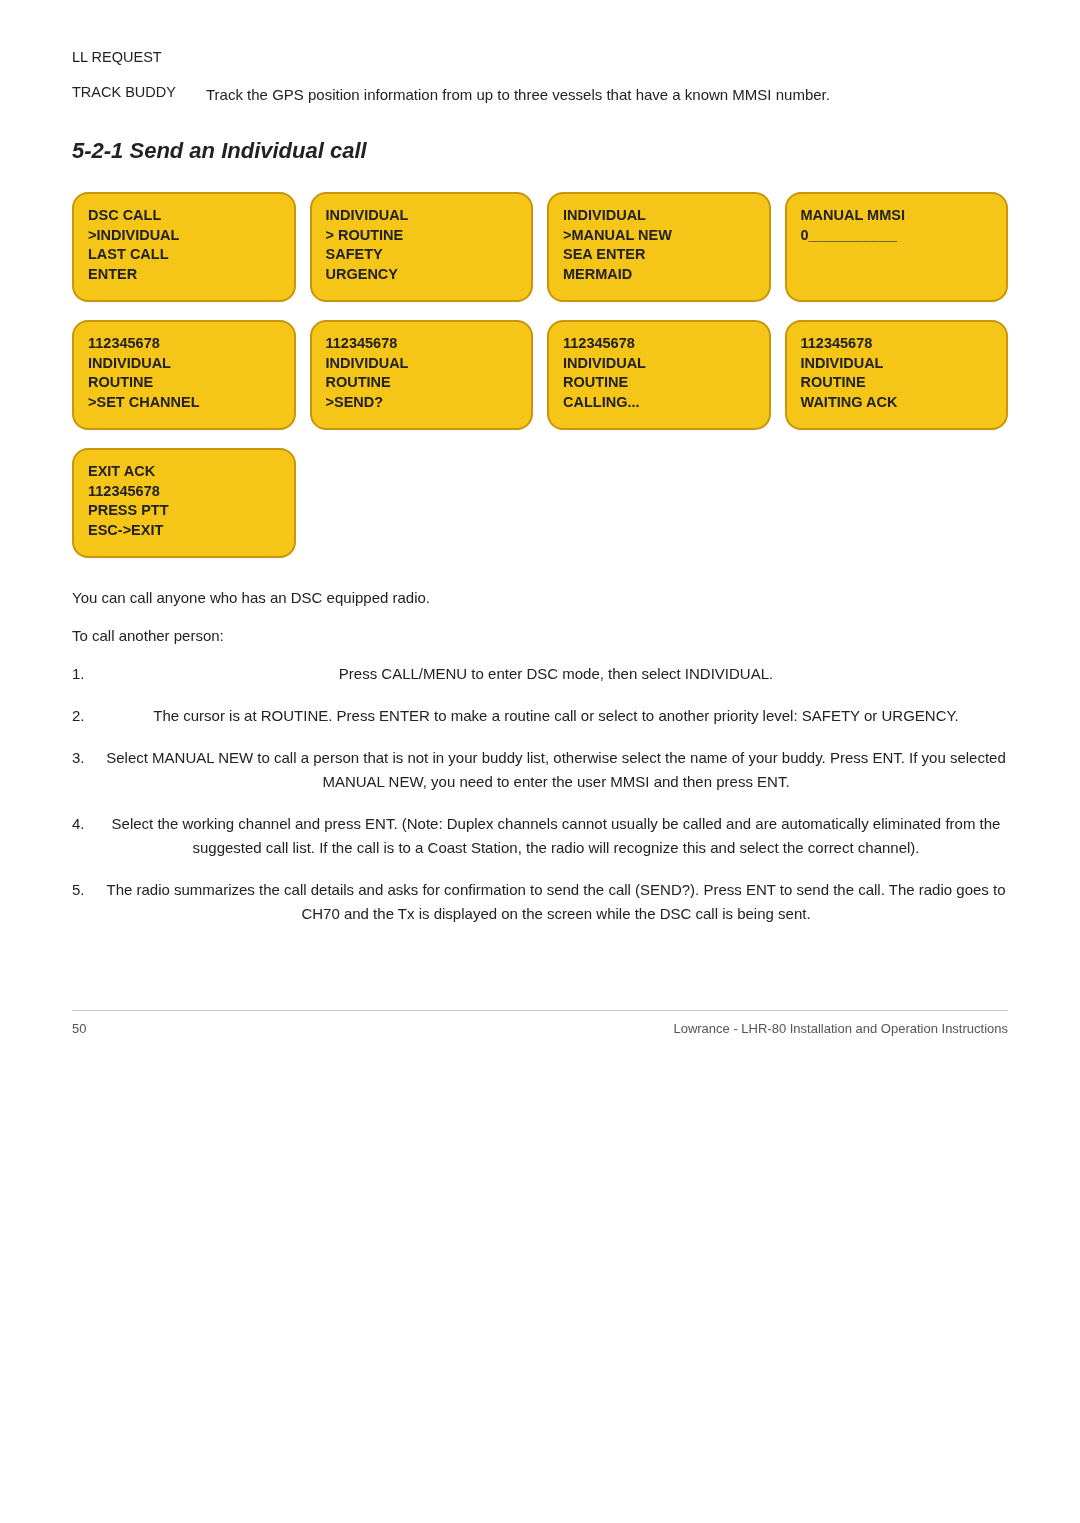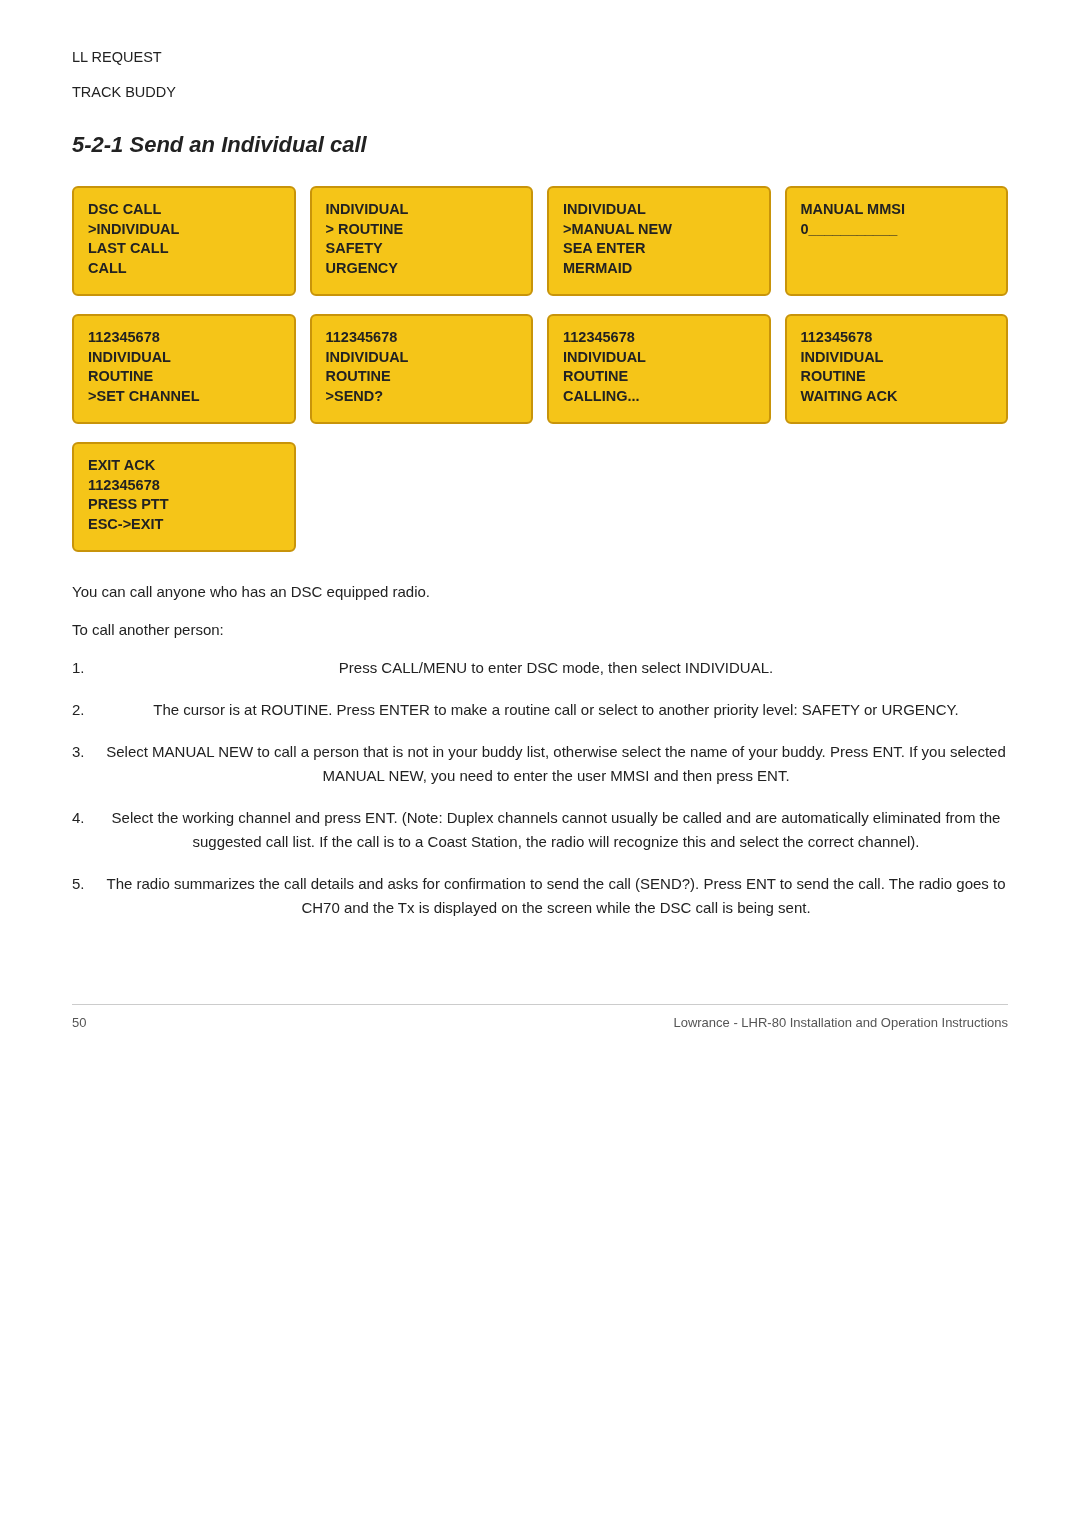--- a/index.html
+++ b/index.html
@@ -43,21 +43,21 @@
     .screen-grid {
       display: grid;
       grid-template-columns: repeat(4, 1fr);
       gap: 14px;
       margin-bottom: 18px;
     }
 
     .lcd-box {
       background: #f5c518;
       border: 2.5px solid #c8940a;
-      border-radius: 6px;
+      border-radius: 16px;
       padding: 12px 14px 12px 14px;
       min-height: 110px;
       display: flex;
       flex-direction: column;
       justify-content: flex-start;
     }
     .lcd-box .line {
       font-size: 14.5px;
       font-weight: bold;
       color: #222;
@@ -116,30 +116,31 @@
     }
   </style>
 </head>
 <body>
 
 <div class="definition-block">
   <span class="def-term">LL REQUEST</span>
 </div>
 <div class="definition-block">
   <span class="def-term">TRACK BUDDY</span>
+  <span class="def-body">Track the GPS position information from up to three vessels that have a known MMSI number.</span>
 </div>
 
 <div class="section-title">5-2-1 Send an Individual call</div>
 
 <div class="screen-grid">
   <div class="lcd-box">
     <span class="line">DSC CALL</span>
     <span class="line">&gt;INDIVIDUAL</span>
     <span class="line">LAST CALL</span>
-    <span class="line">CALL</span>
+    <span class="line">ENTER</span>
   </div>
   <div class="lcd-box">
     <span class="line">INDIVIDUAL</span>
     <span class="line">&gt; ROUTINE</span>
     <span class="line">SAFETY</span>
     <span class="line">URGENCY</span>
   </div>
   <div class="lcd-box">
     <span class="line">INDIVIDUAL</span>
     <span class="line">&gt;MANUAL NEW</span>

